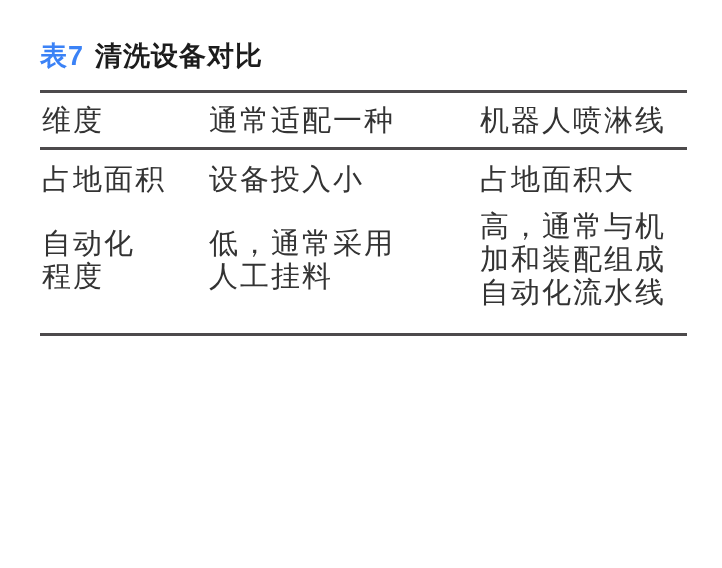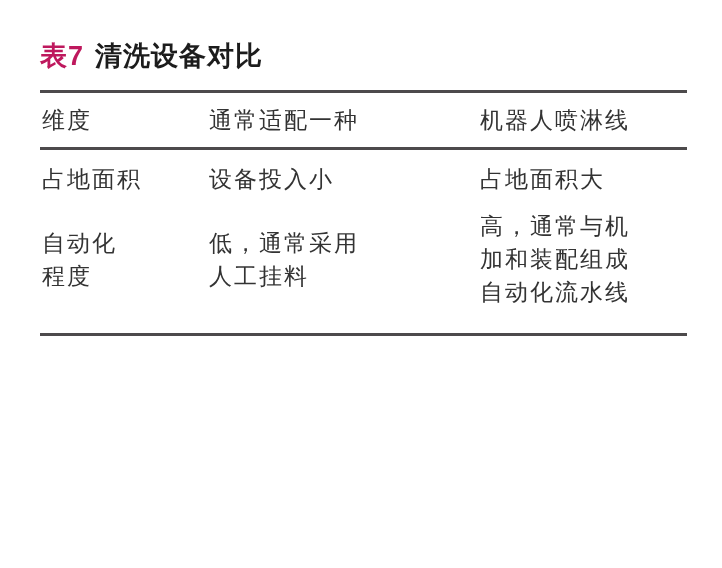--- a/index.html
+++ b/index.html
@@ -20,38 +20,38 @@
     left: 40px;
     top: 38px;
     margin: 0;
     font-size: 27px;
     font-weight: 700;
     letter-spacing: 1px;
     color: #1c1c1c;
     white-space: nowrap;
   }
   .caption .cap-label {
-    color: #be185d;
+    color: #3b82f6;
     margin-right: 11px;
   }
   table.cmp {
     position: absolute;
     left: 40px;
     top: 90px;
     width: 647px;
     border-collapse: collapse;
     table-layout: fixed;
     border-top: 3px solid #4d4a4c;
     border-bottom: 3px solid #4d4a4c;
   }
   table.cmp col.c1 { width: 167px; }
   table.cmp col.c2 { width: 271px; }
   table.cmp col.c3 { width: 209px; }
   table.cmp th, table.cmp td {
-    font-size: 23px;
+    font-size: 29px;
     font-weight: 400;
     color: #333333;
     letter-spacing: 2px;
     line-height: 33px;
     text-align: left;
     vertical-align: middle;
     padding: 0;
     white-space: pre-line;
   }
   table.cmp thead th {

